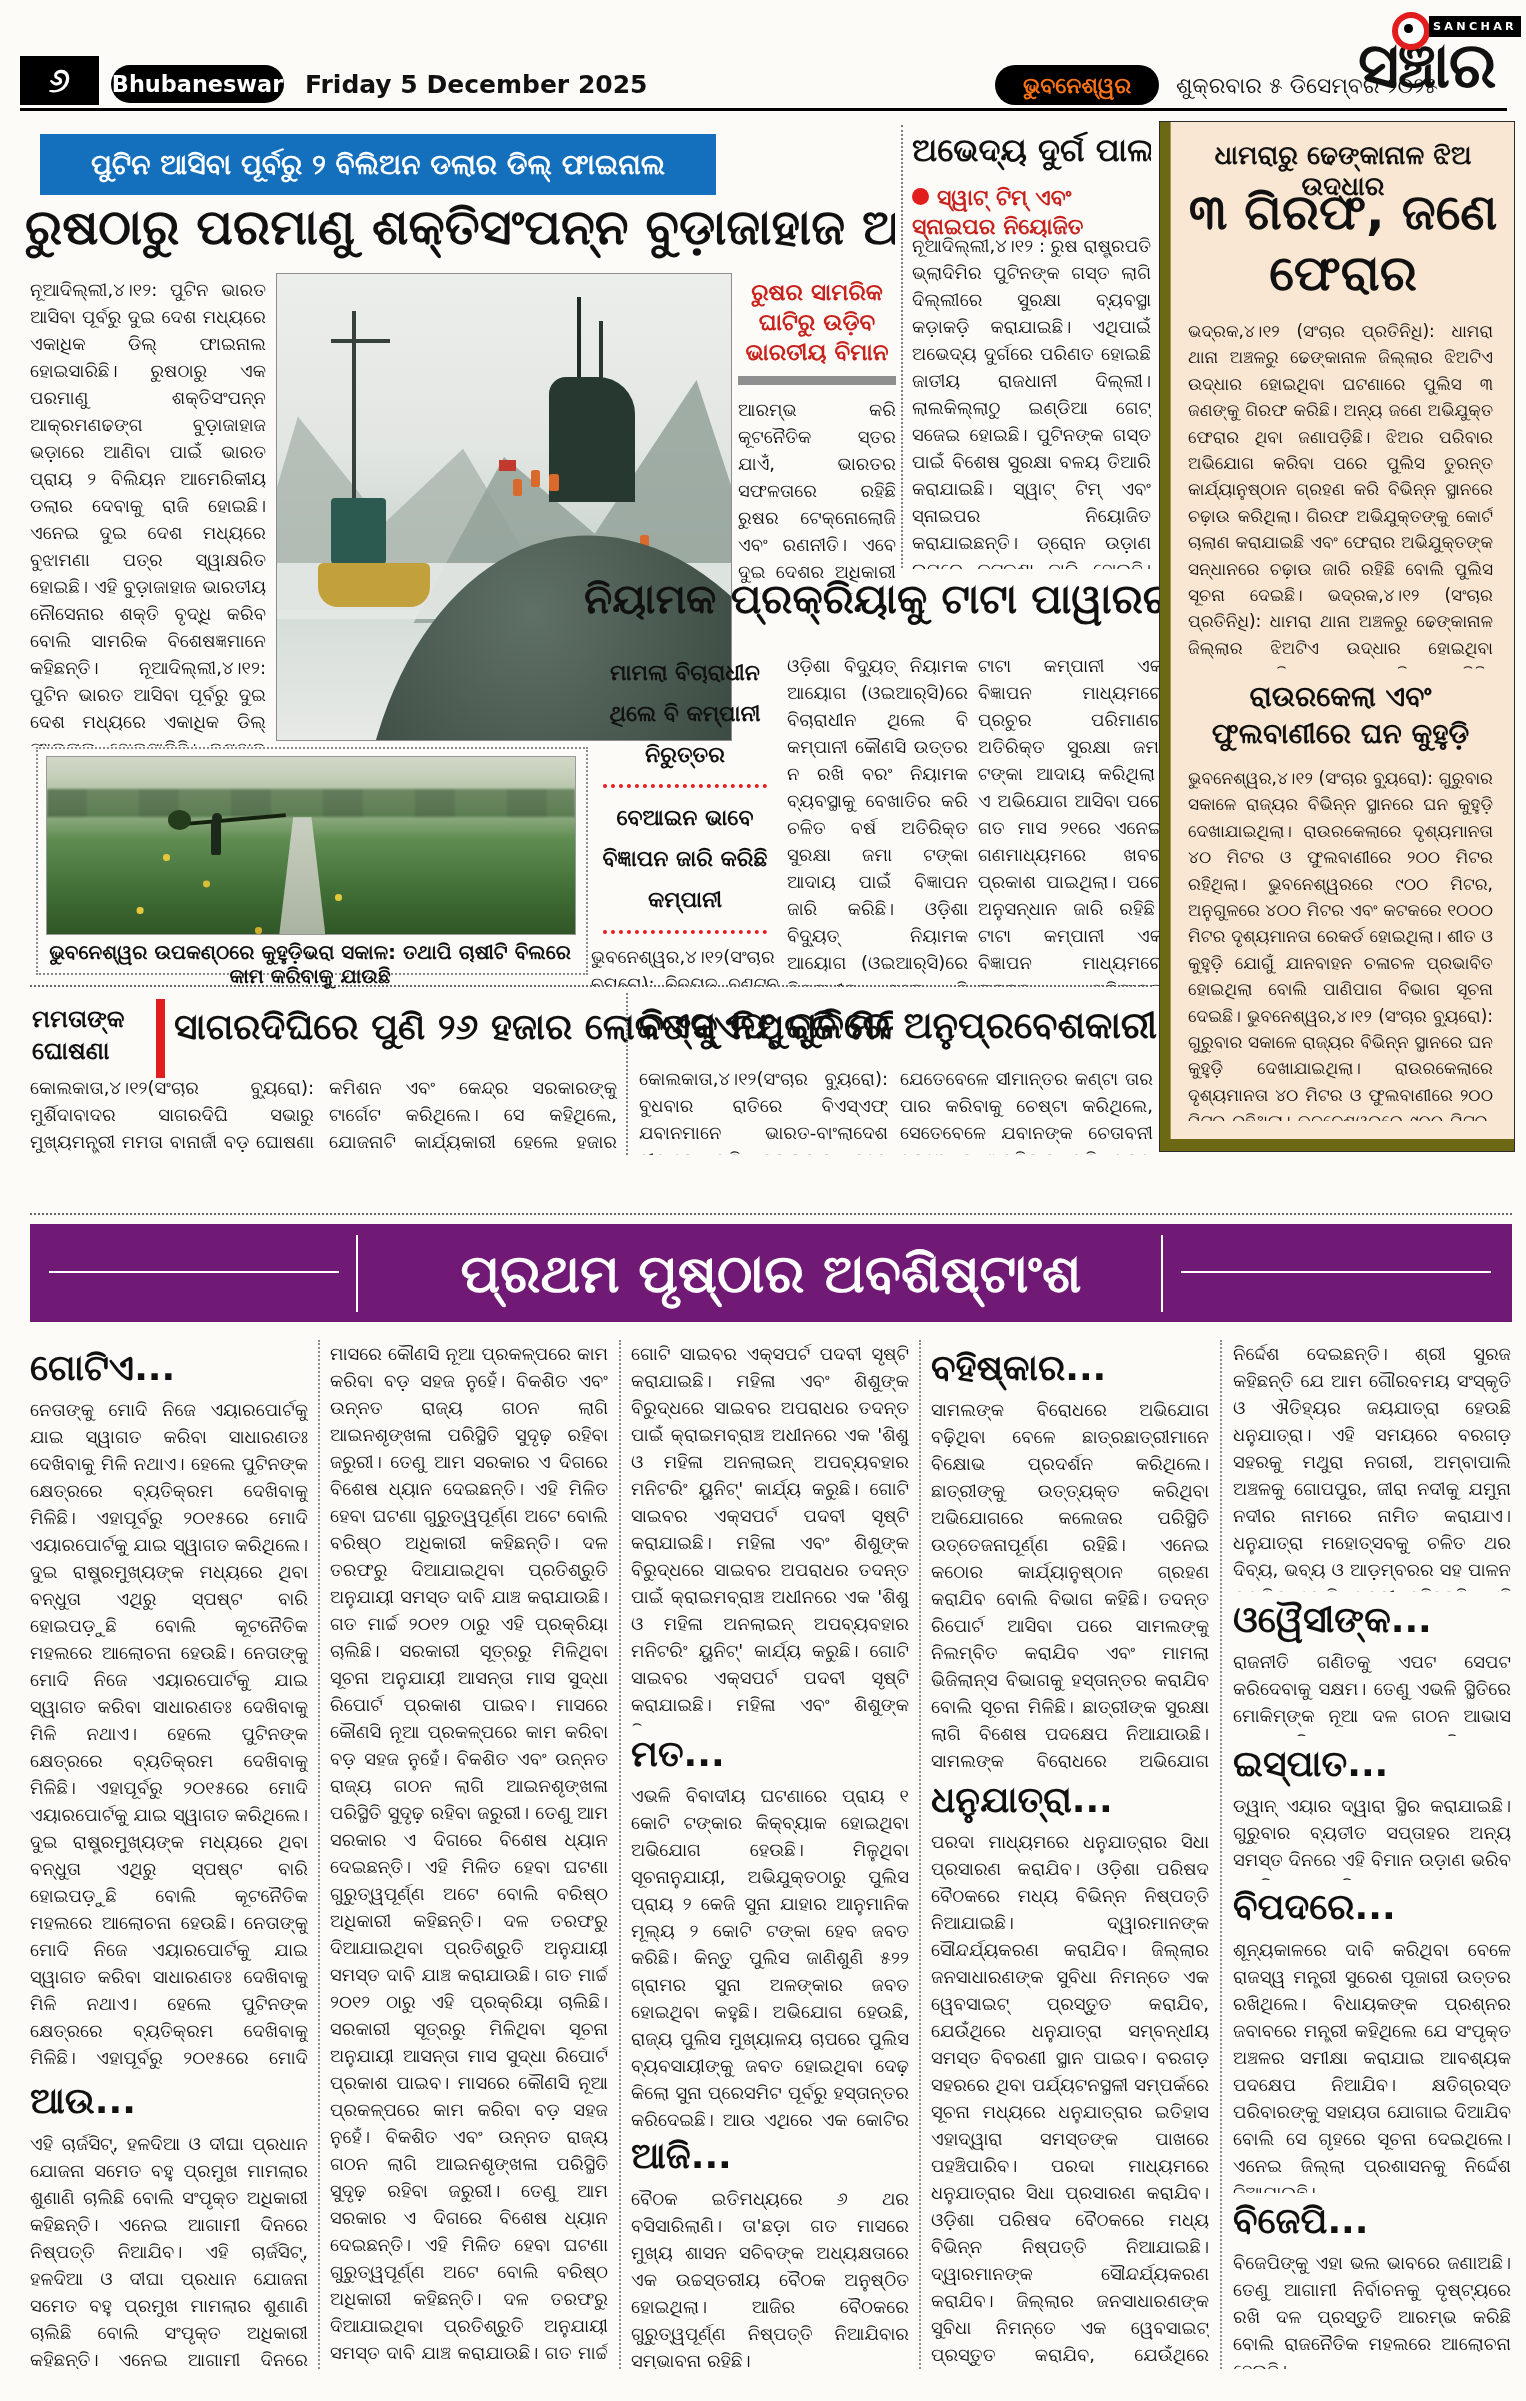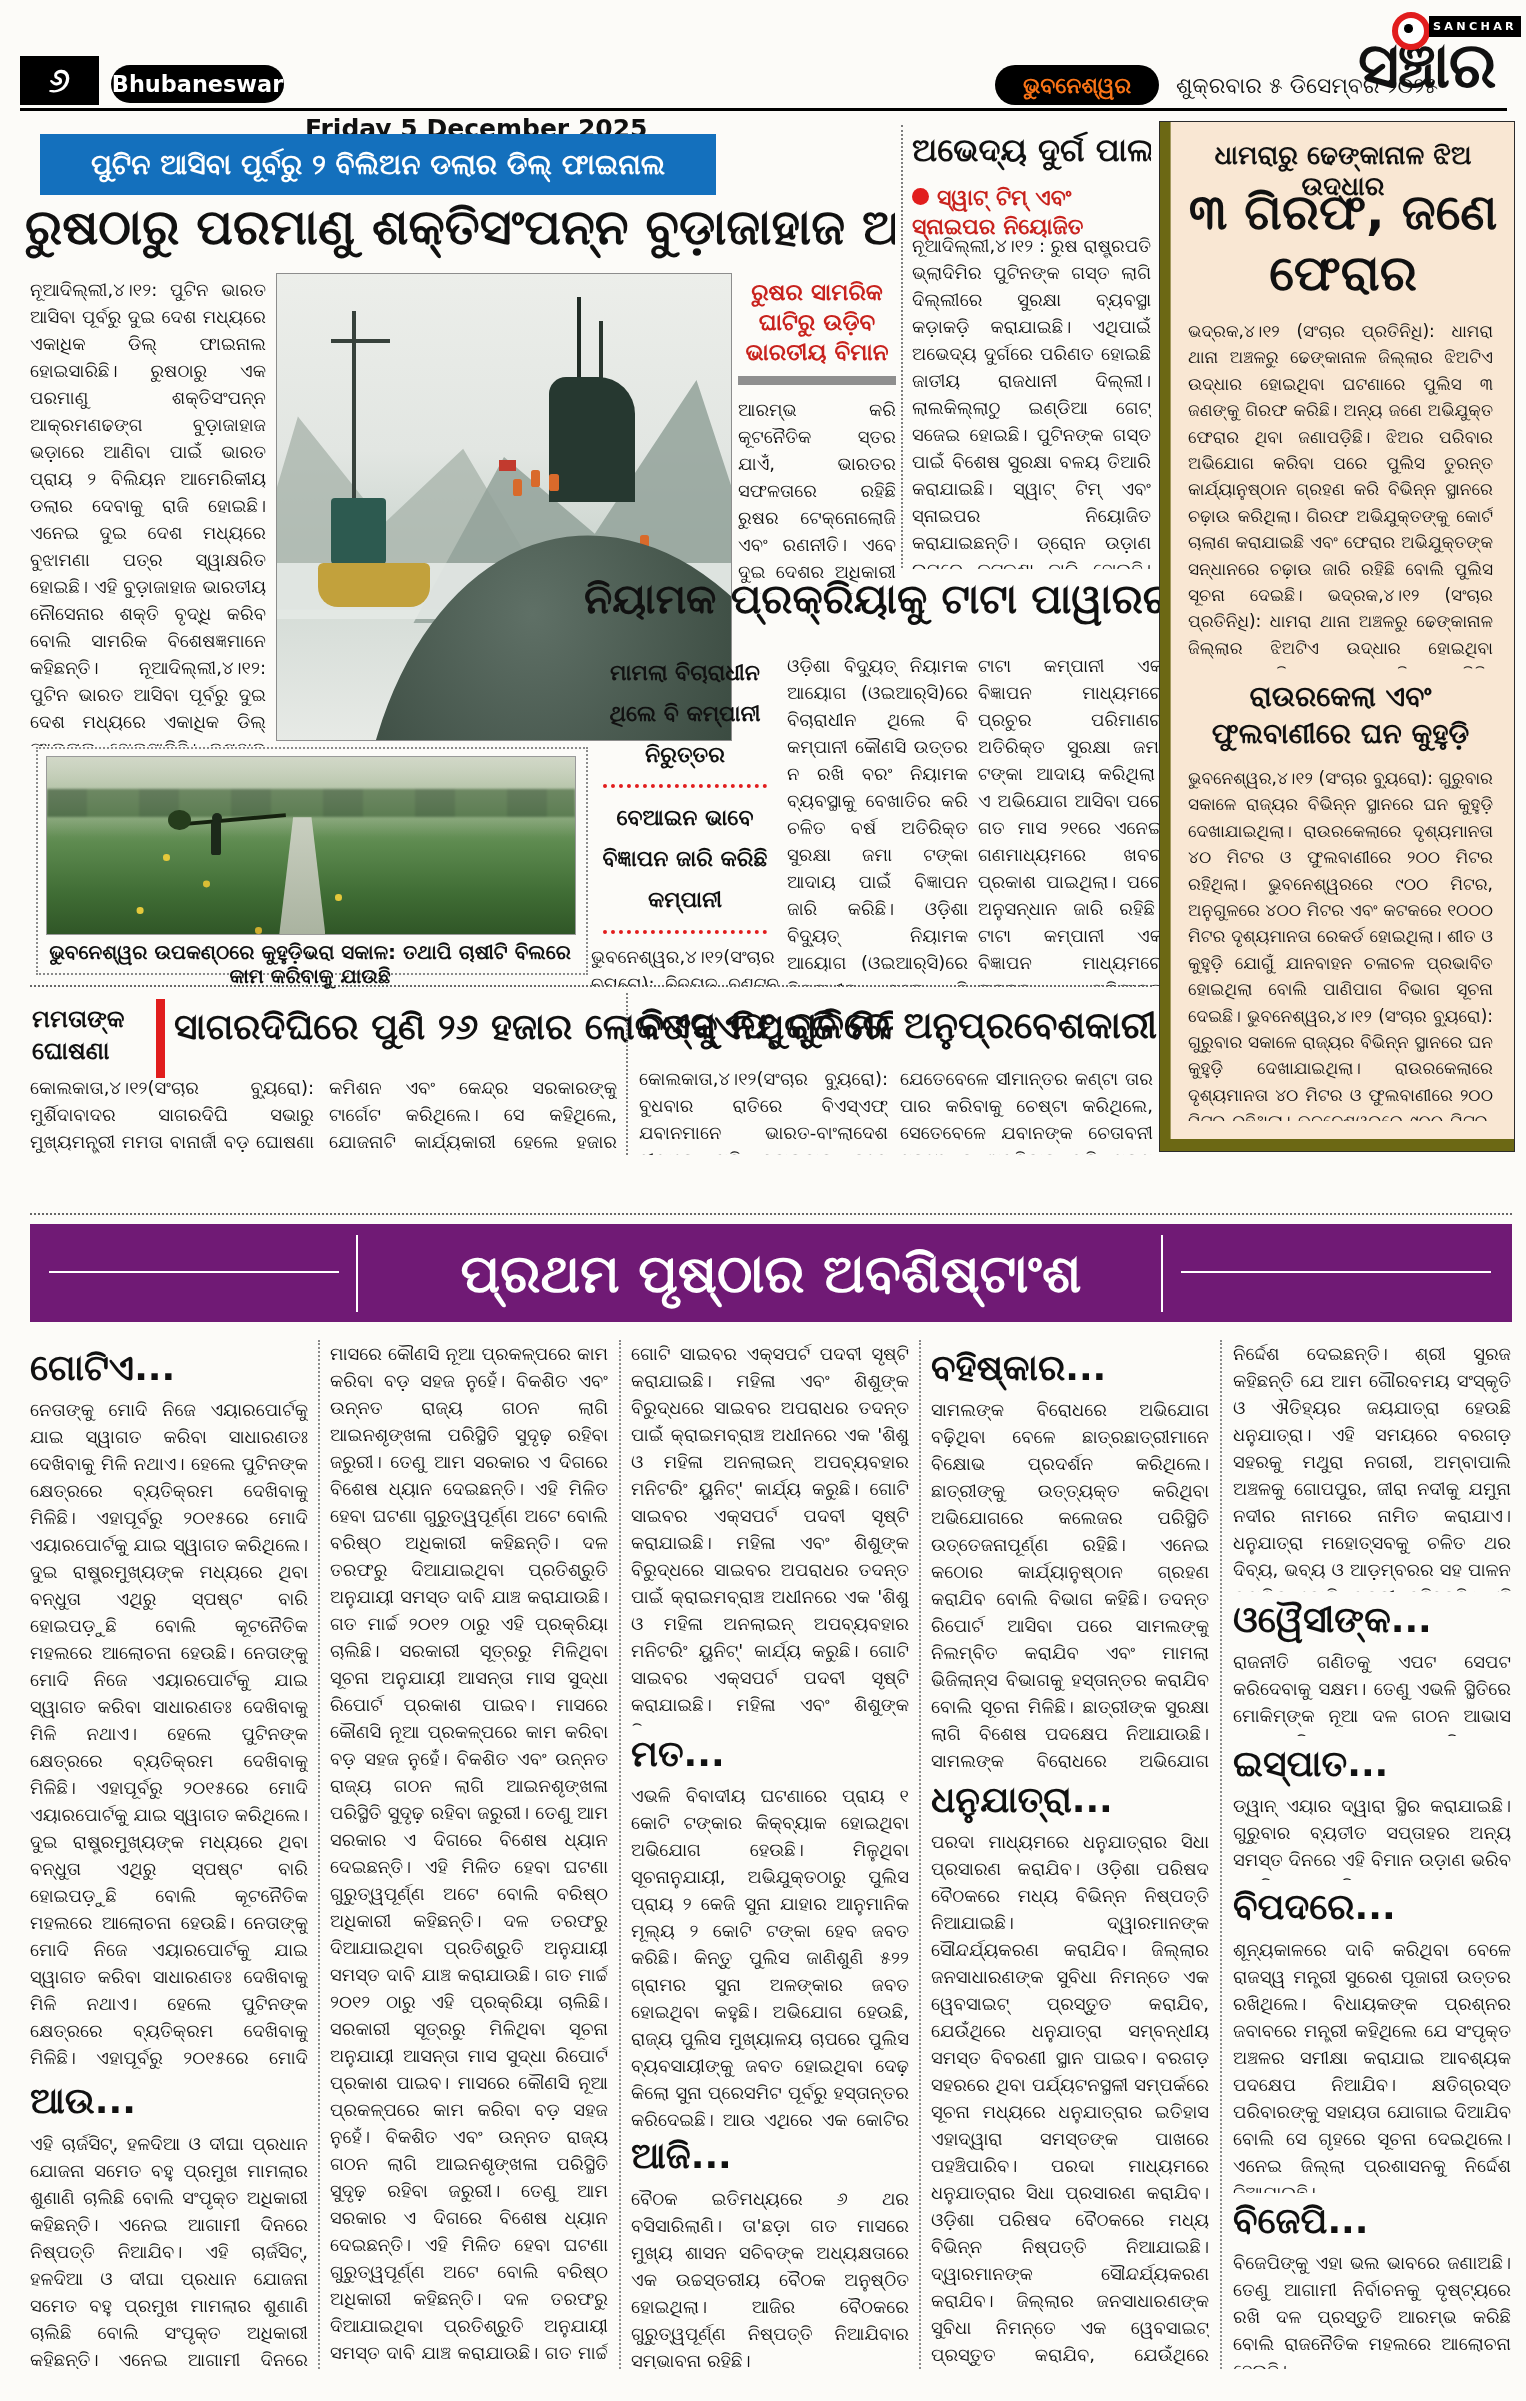--- a/index.html
+++ b/index.html
@@ -8,21 +8,21 @@
   .abs{position:absolute;}
   .just{text-align:justify;text-justify:inter-word;}
   .fillbox{overflow:hidden;font-size:18px;line-height:27px;}
   .nowrap{white-space:nowrap;overflow:hidden;}
 
   
   #hdr-pageno{left:20px;top:56px;width:79px;height:49px;background:#000;color:#fff;
               font-size:34px;display:flex;align-items:center;justify-content:center;font-weight:bold;}
   #hdr-pill-en{left:111px;top:65px;width:173px;height:38px;background:#000;color:#fff;border-radius:20px;
                font-size:22.4px;font-weight:bold;display:flex;align-items:center;justify-content:center;}
-  #hdr-date-en{left:305px;top:70px;font-size:25px;font-weight:bold;margin-top:44px;}
+  #hdr-date-en{left:305px;top:70px;font-size:25px;font-weight:bold;}
   #hdr-pill-or{left:995px;top:65px;width:164px;height:40px;background:#000;color:#f97316;border-radius:21px;
                font-size:22px;font-weight:bold;display:flex;align-items:center;justify-content:center;}
   #hdr-date-or{left:1176px;top:73px;font-size:22px;font-weight:normal;text-align:right;}
   #masthead{left:1358px;top:12px;width:165px;height:92px;}
   #m-title{position:absolute;left:0;top:22.4px;font-size:63px;font-weight:bold;line-height:1;letter-spacing:-1.3px;}
   #m-ring{position:absolute;left:34px;top:0;width:26.4px;height:26.4px;border:6px solid #e11d1d;border-radius:50%;background:#fff;}
   #m-ring i{position:absolute;left:6px;top:6px;width:8.6px;height:8.6px;background:#000;border-radius:50%;}
   #m-bar{position:absolute;left:71px;top:4px;width:92px;height:21px;background:#000;color:#fff;
          font-size:11.2px;letter-spacing:3.3px;display:flex;align-items:center;justify-content:center;font-weight:bold;}
   #top-rule{left:20px;top:108px;width:1487px;height:3.3px;background:#000;}

